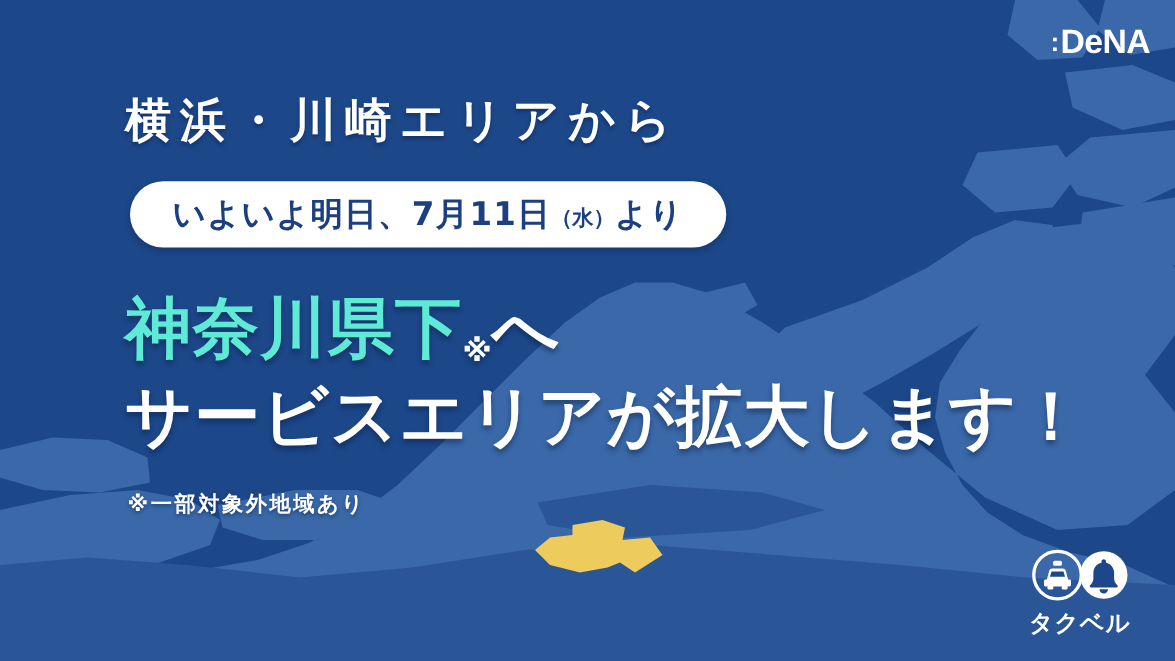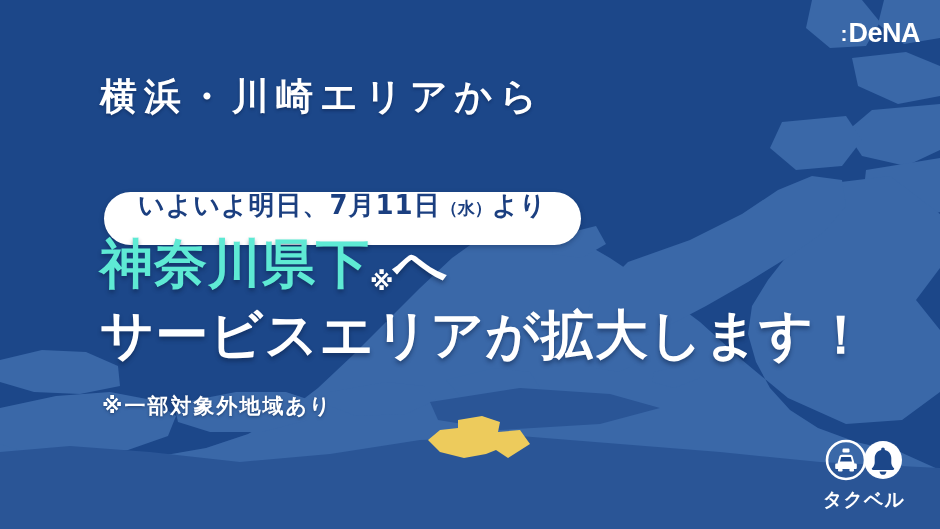--- a/index.html
+++ b/index.html
@@ -80,25 +80,25 @@
     text-shadow: 0 2px 3px rgba(10,30,70,.45);
   }
 
   #date-pill {
     position: absolute;
     left: 104px;
     top: 145px;
     height: 53px;
     padding: 0 34px;
     display: flex;
+    align-items: center;
     background: #ffffff;
     border-radius: 28px;
     box-shadow: 0 2px 5px rgba(8,26,60,.35);
     white-space: nowrap;
-    margin-top: 47px;
   }
   #date-pill .pill-text {
     font-size: 26px;
     font-weight: 700;
     color: #1b3f80;
     letter-spacing: 1px;
     line-height: 1;
   }
   #date-pill .pill-text .sub {
     font-size: 17px;
@@ -127,21 +127,21 @@
     font-size: 24px;
     color: #ffffff;
     vertical-align: -8px;
     letter-spacing: 0;
   }
 
   #footnote {
     position: absolute;
     left: 102px;
     top: 392px;
-    font-size: 21px;
+    font-size: 17px;
     font-weight: 700;
     color: #ffffff;
     letter-spacing: 2px;
     white-space: nowrap;
     text-shadow: 0 1px 3px rgba(8,26,60,.5);
   }
 
   
   #takubell-logo {
     position: absolute;

